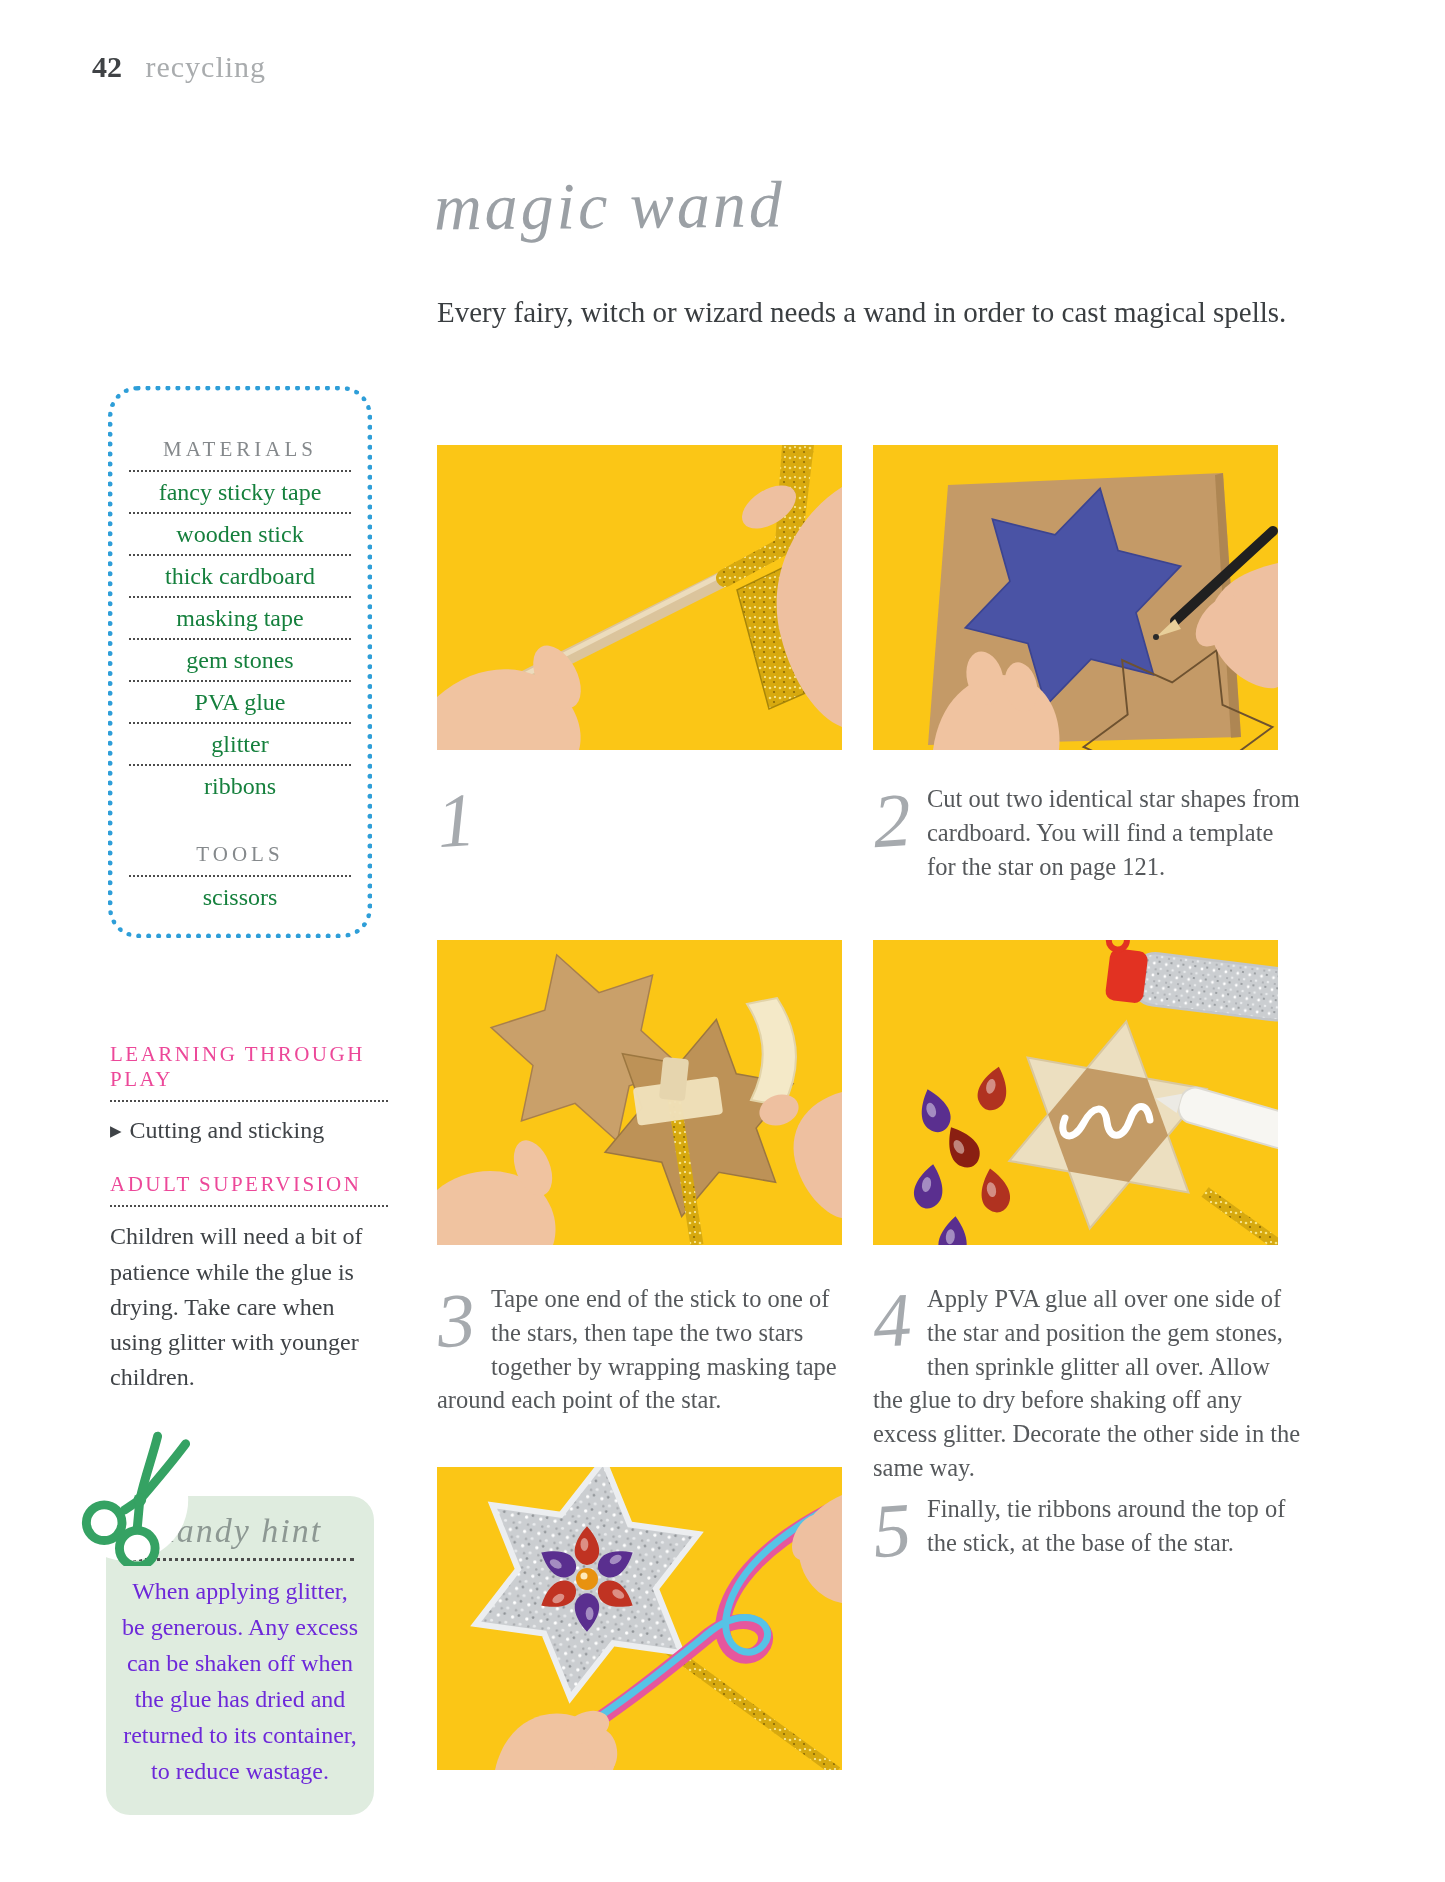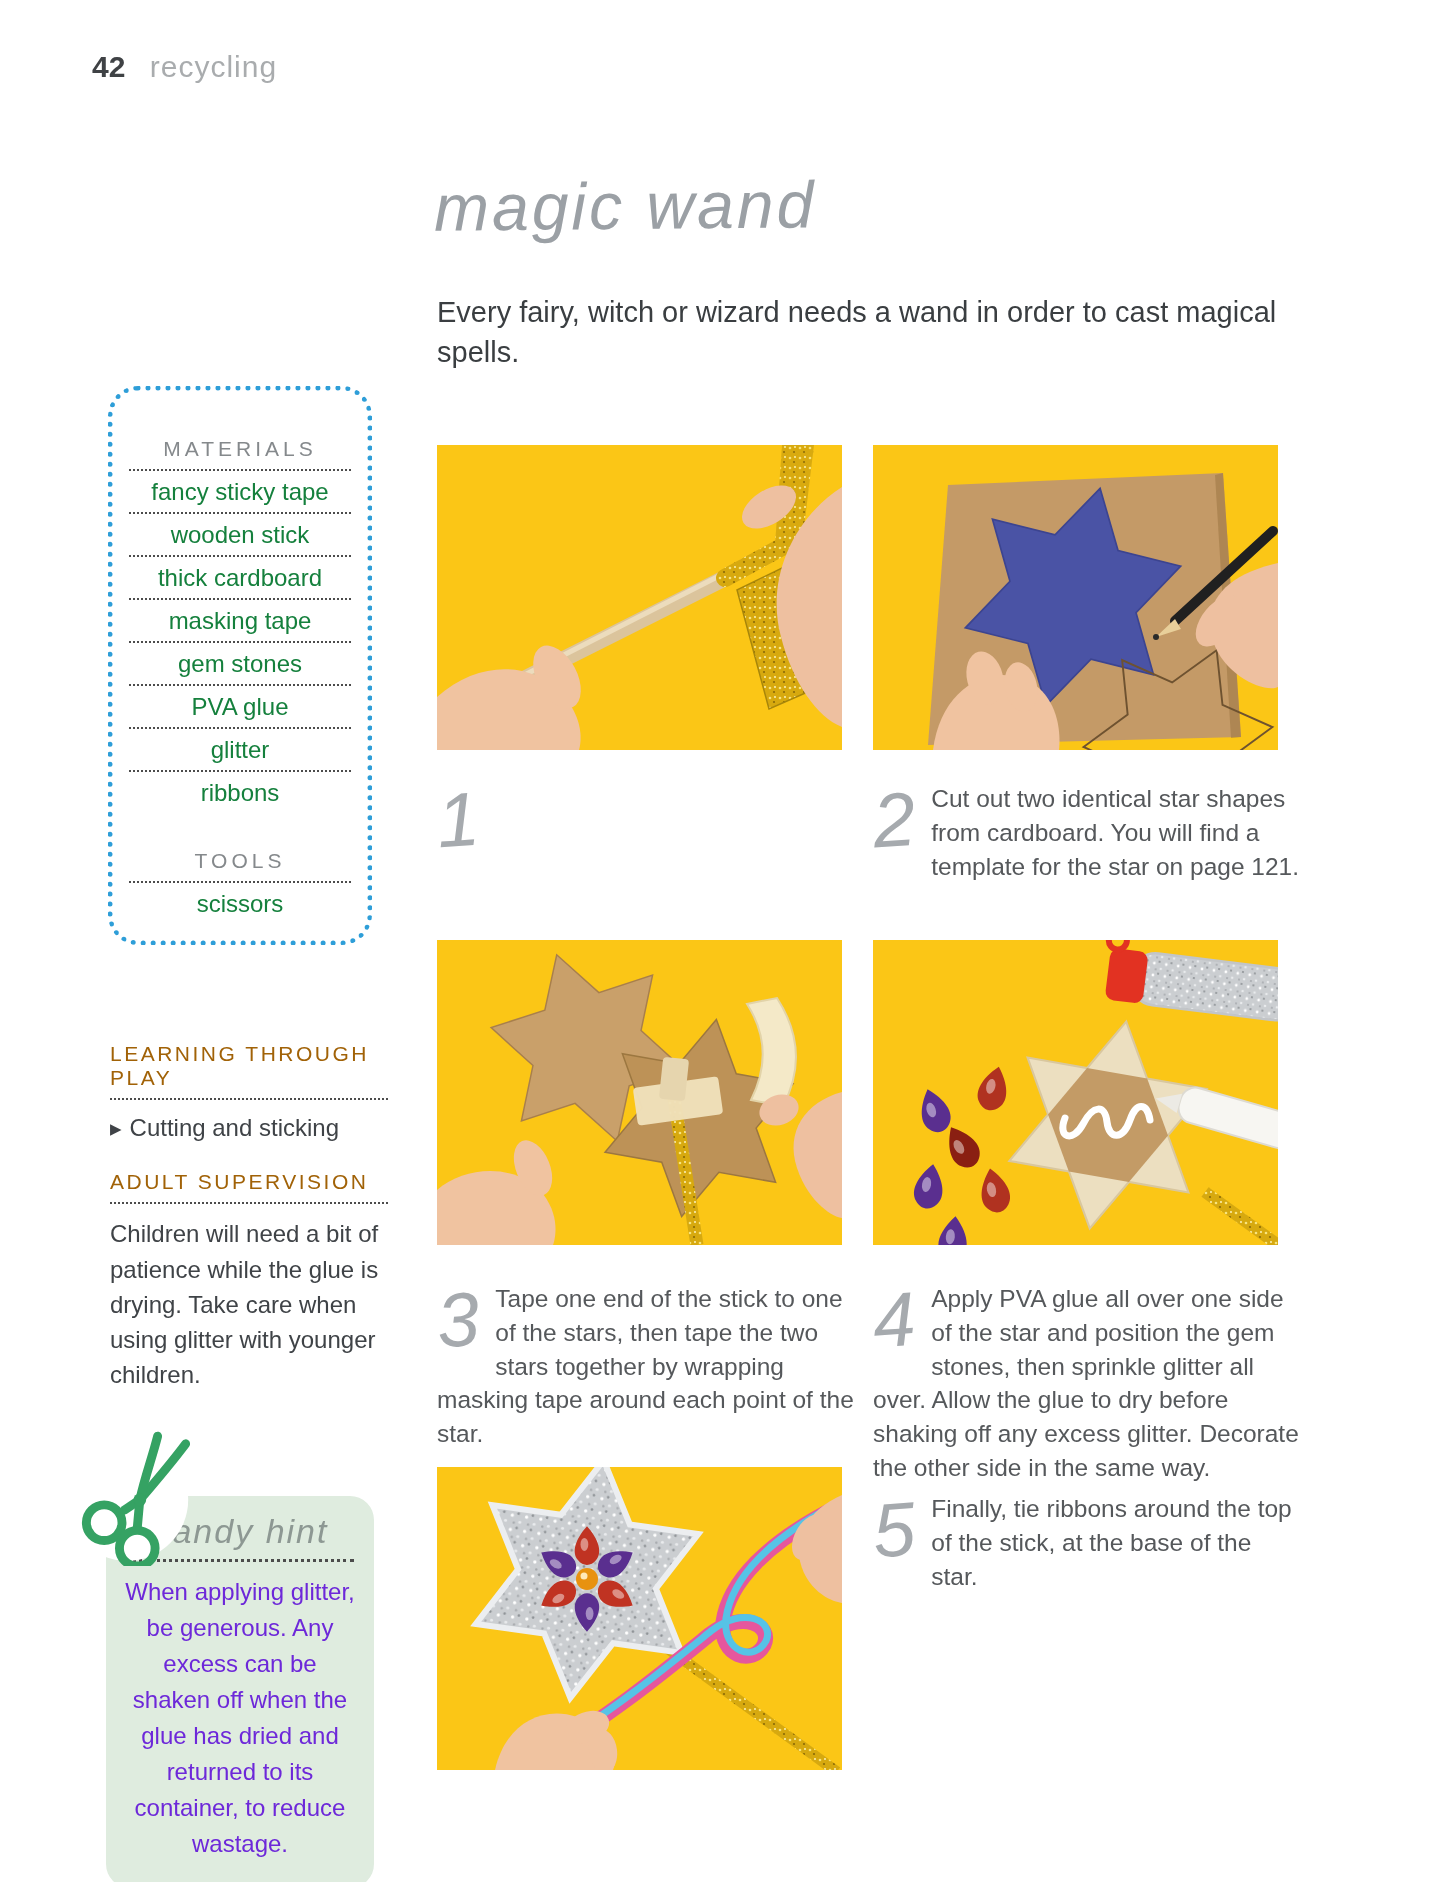--- a/index.html
+++ b/index.html
@@ -1,17 +1,17 @@
 <!DOCTYPE html>
 <html><head>
 <meta charset="utf-8">
 <style>
   html,body{margin:0;padding:0;background:#ffffff;}
   .page{position:relative;width:1445px;height:1882px;background:#ffffff;overflow:hidden;
-        font-family:Liberation Sans, sans-serif;color:#3e4245;}
+        font-family:Liberation Serif, serif;color:#3e4245;}
 
   
   .runhead{position:absolute;left:92px;top:50px;font-size:30px;}
   .runhead .num{font-weight:bold;color:#3f4245;}
   .runhead .sec{color:#a9acae;margin-left:16px;letter-spacing:1px;}
 
   
   .title{position:absolute;left:434px;top:168px;font-size:66px;color:#9ba0a5;
          font-style:italic;letter-spacing:3px;transform:rotate(-0.5deg);}
   .intro{position:absolute;left:437px;top:292px;width:850px;font-size:29px;
@@ -22,21 +22,21 @@
        border:5px dotted #2e9ed8;border-radius:30px;background:#fff;padding:10px 12px 16px;}
   .ywn-band{background:#e3eee6;border-radius:16px;height:58px;line-height:58px;
             text-align:center;font-size:31px;color:#8d9893;font-style:italic;letter-spacing:2px;}
   .caps-label{text-align:center;font-size:21px;letter-spacing:4px;color:#85898c;
               margin-top:36px;padding-bottom:8px;}
   .mat-item{text-align:center;font-size:24px;color:#15803d;padding:7px 0 6px;
             border-top:2px dotted #4c4c4c;margin:0 4px;}
 
   
   .side-lower{position:absolute;left:110px;top:1042px;width:278px;}
-  .side-head{font-size:21px;letter-spacing:2.5px;color:#a16207;
+  .side-head{font-size:21px;letter-spacing:2.5px;color:#ec4899;
              border-bottom:2px dotted #4c4c4c;padding-bottom:8px;}
   .ltp-item{font-size:24px;color:#3f4347;line-height:1.35;margin-top:6px;}
   .ltp-item .tri{font-size:15px;color:#3f4347;margin-right:8px;vertical-align:2px;}
   .ltp-list{margin-top:12px;}
   .as-head{margin-top:26px;}
   .as-text{font-size:24px;color:#3f4347;line-height:1.47;margin-top:12px;}
 
   
   .photo{position:absolute;width:405px;height:305px;background:#fbc616;overflow:hidden;}
   .photo svg{display:block;width:100%;height:100%;}

